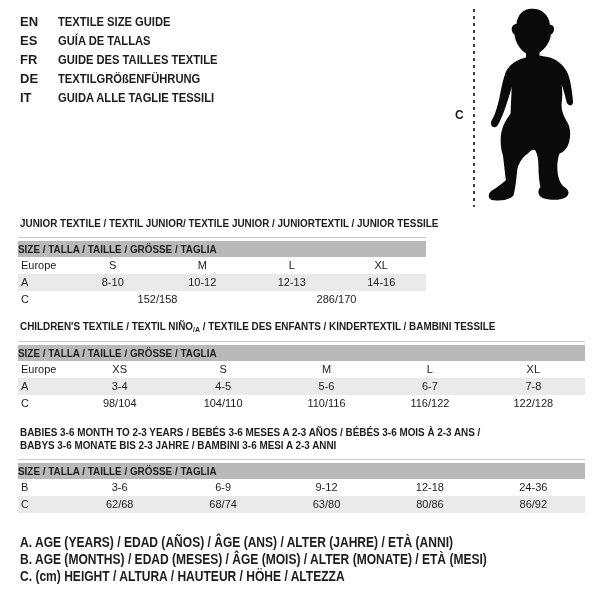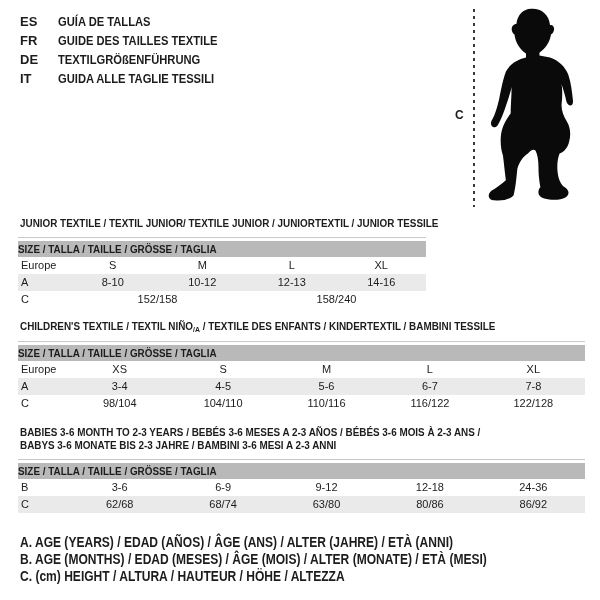--- a/index.html
+++ b/index.html
@@ -46,20 +46,24 @@
   
   .legend{position:absolute;left:20px;top:534px;}
   .legend-line{line-height:17.2px;font-size:14px;font-weight:bold;}
 </style>
 </head>
 <body>
 
 <div class="canvas">
 
   <div class="lang-block">
+    <div class="lang-row">
+      <span class="lang-code">EN</span>
+      <span class="cond">TEXTILE SIZE GUIDE</span>
+    </div>
     <div class="lang-row">
       <span class="lang-code">ES</span>
       <span class="cond">GUÍA DE TALLAS</span>
     </div>
     <div class="lang-row">
       <span class="lang-code">FR</span>
       <span class="cond">GUIDE DES TAILLES TEXTILE</span>
     </div>
     <div class="lang-row">
       <span class="lang-code">DE</span>
@@ -108,21 +112,21 @@
     <div class="trow shaded">
       <span class="rlabel">A</span>
       <span class="cell">8-10</span>
       <span class="cell">10-12</span>
       <span class="cell">12-13</span>
       <span class="cell">14-16</span>
     </div>
     <div class="trow">
       <span class="rlabel">C</span>
       <span class="cell">152/158</span>
-      <span class="cell">158/240</span>
+      <span class="cell">286/170</span>
     </div>
   </div>
 
   <div class="sec-title" style="top:320px">
     <span class="cond"><span>CHILDREN'S TEXTILE / TEXTIL NIÑO</span><span class="sub">/A</span><span> / TEXTILE DES ENFANTS / KINDERTEXTIL / BAMBINI TESSILE</span></span>
   </div>
   <div class="stable t-wide" style="top:341px">
     <div class="rule"></div>
     <div class="hbar">
       <span class="cond">SIZE / TALLA / TAILLE / GRÖSSE / TAGLIA</span>

